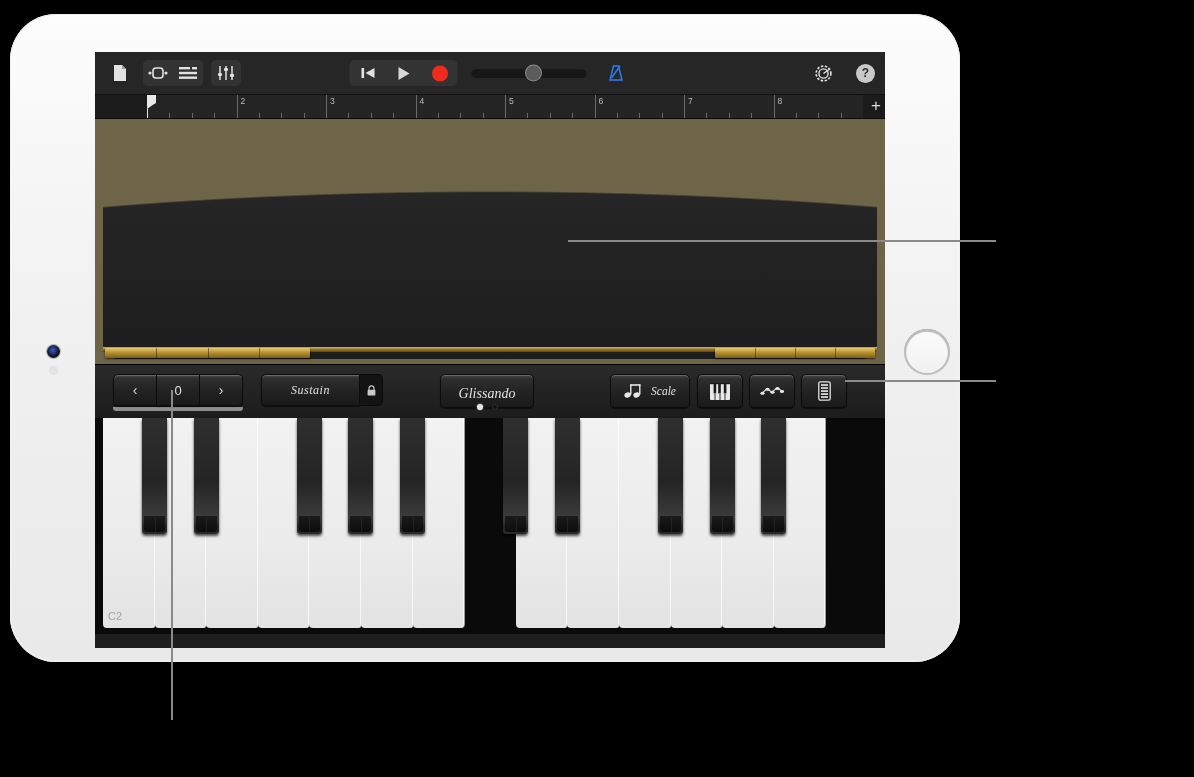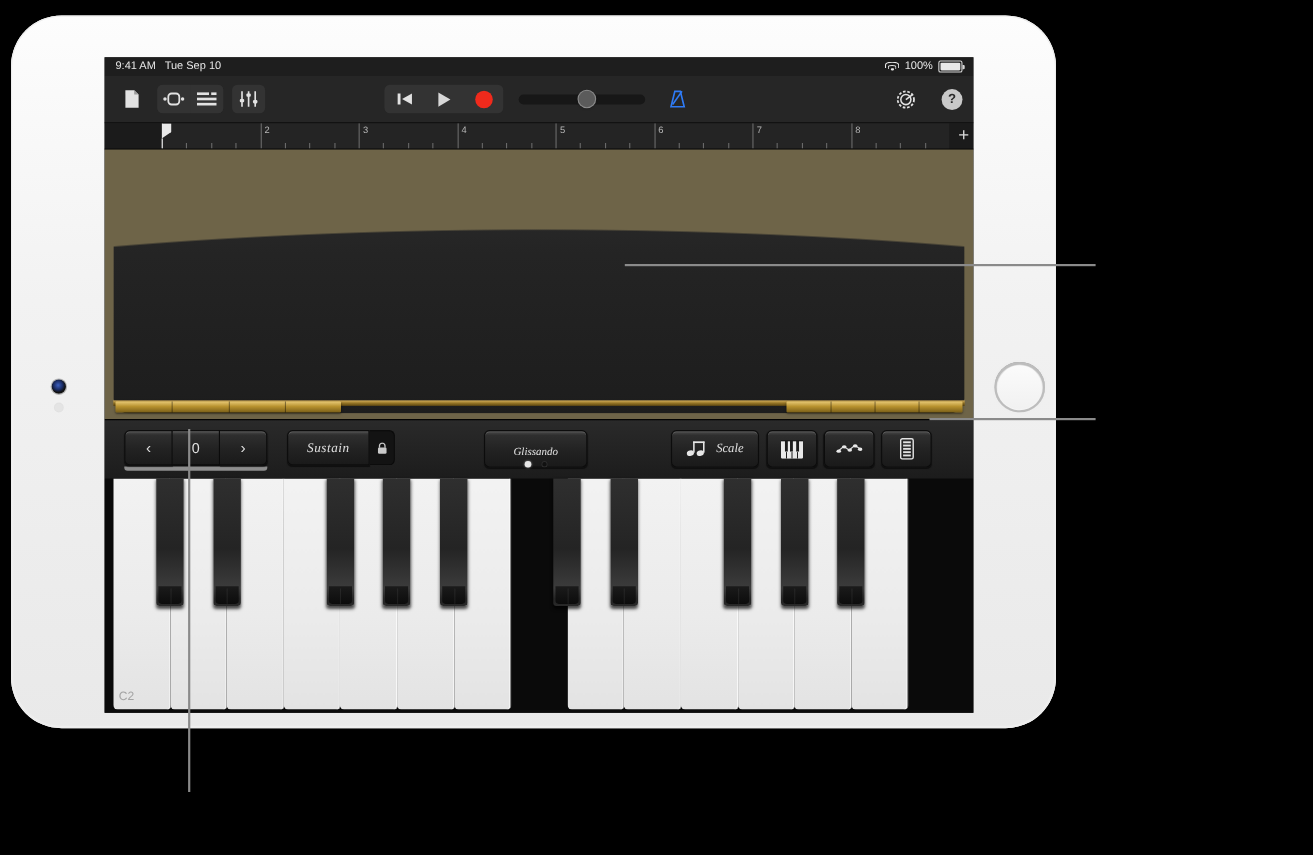--- a/index.html
+++ b/index.html
@@ -111,28 +111,28 @@
     box-shadow:inset 0 1px 0 rgba(255,255,255,.18),0 1px 1px rgba(0,0,0,.55);}
 
   #octave-group{left:18px;width:130px;display:flex;}
   #octave-group .btn-dark{flex:1;border-radius:0;border-left-width:0;font-size:14px;}
   #octave-group .btn-dark:first-child{border-radius:5px 0 0 5px;border-left-width:1px;}
   #octave-group .btn-dark:last-child{border-radius:0 5px 5px 0;}
   #octave-underline{position:absolute;left:18px;top:42px;width:130px;height:4px;
     background:#8e8e8e;border-radius:0 0 3px 3px;}
   .chev{font-size:15px;color:#dcdcdc;}
 
-  #sustain-wrap{left:166px;width:98px;display:flex;}
+  #sustain-wrap{left:166px;width:122px;display:flex;}
   #sustain-btn{flex:1;border-radius:5px 0 0 5px;font-size:12px;
     font-family:"Liberation Serif",serif;font-style:italic;letter-spacing:.5px;}
   #sustain-lock{width:22px;background:#131313;border:1px solid #0a0a0a;border-left:none;
     border-radius:0 5px 5px 0;display:flex;align-items:center;justify-content:center;}
 
   #glissando{left:345px;width:92px;flex-direction:column;}
-  #gliss-label{font-family:"Liberation Serif",serif;font-style:italic;font-size:10px;
+  #gliss-label{font-family:"Liberation Serif",serif;font-style:italic;font-size:14px;
     color:#e2e2e2;margin-top:14px;}
   #gliss-dots{display:flex;gap:9px;margin-top:2px;}
   .dot{width:6px;height:6px;border-radius:50%;}
   .dot.on{background:#e6e6e6;box-shadow:0 0 2px rgba(255,255,255,.6);}
   .dot.off{background:#111;box-shadow:inset 0 0 0 1px #2e2e2e;}
 
   #scale-btn{left:515px;width:78px;gap:7px;}
   #scale-label{font-family:"Liberation Serif",serif;font-style:italic;font-size:11.5px;}
   #layout-btn{left:602px;width:44px;}
   #arp-btn{left:654px;width:44px;}
@@ -165,37 +165,20 @@
 </head>
 <body>
 
 <div id="ipad-frame">
   <div id="camera"></div>
   <div id="sensor"></div>
   <div id="home-button"></div>
 
   <div id="screen">
 
-    <div id="status-bar">
-      <div id="status-left">
-        <span>9:41 AM</span>
-        <span>Tue Sep 10</span>
-      </div>
-      <div id="status-right">
-        <span class="wifi-icon">
-            <i></i>
-            <i></i>
-            <i></i>
-          </span>
-        <span>100%</span>
-        <span class="battery">
-            <i></i>
-          </span>
-      </div>
-    </div>
 
     <div id="toolbar">
       <div id="tb-left">
         <div class="tb-icon">
           <svg width="14" height="18" viewBox="0 0 14 18">
               <path d="M1 1h8l4 4v12H1z" fill="#e2e2e2"></path>
               <path d="M9 1v4h4" fill="#9a9a9a"></path>
             </svg>
         </div>
         <div class="tb-group">

